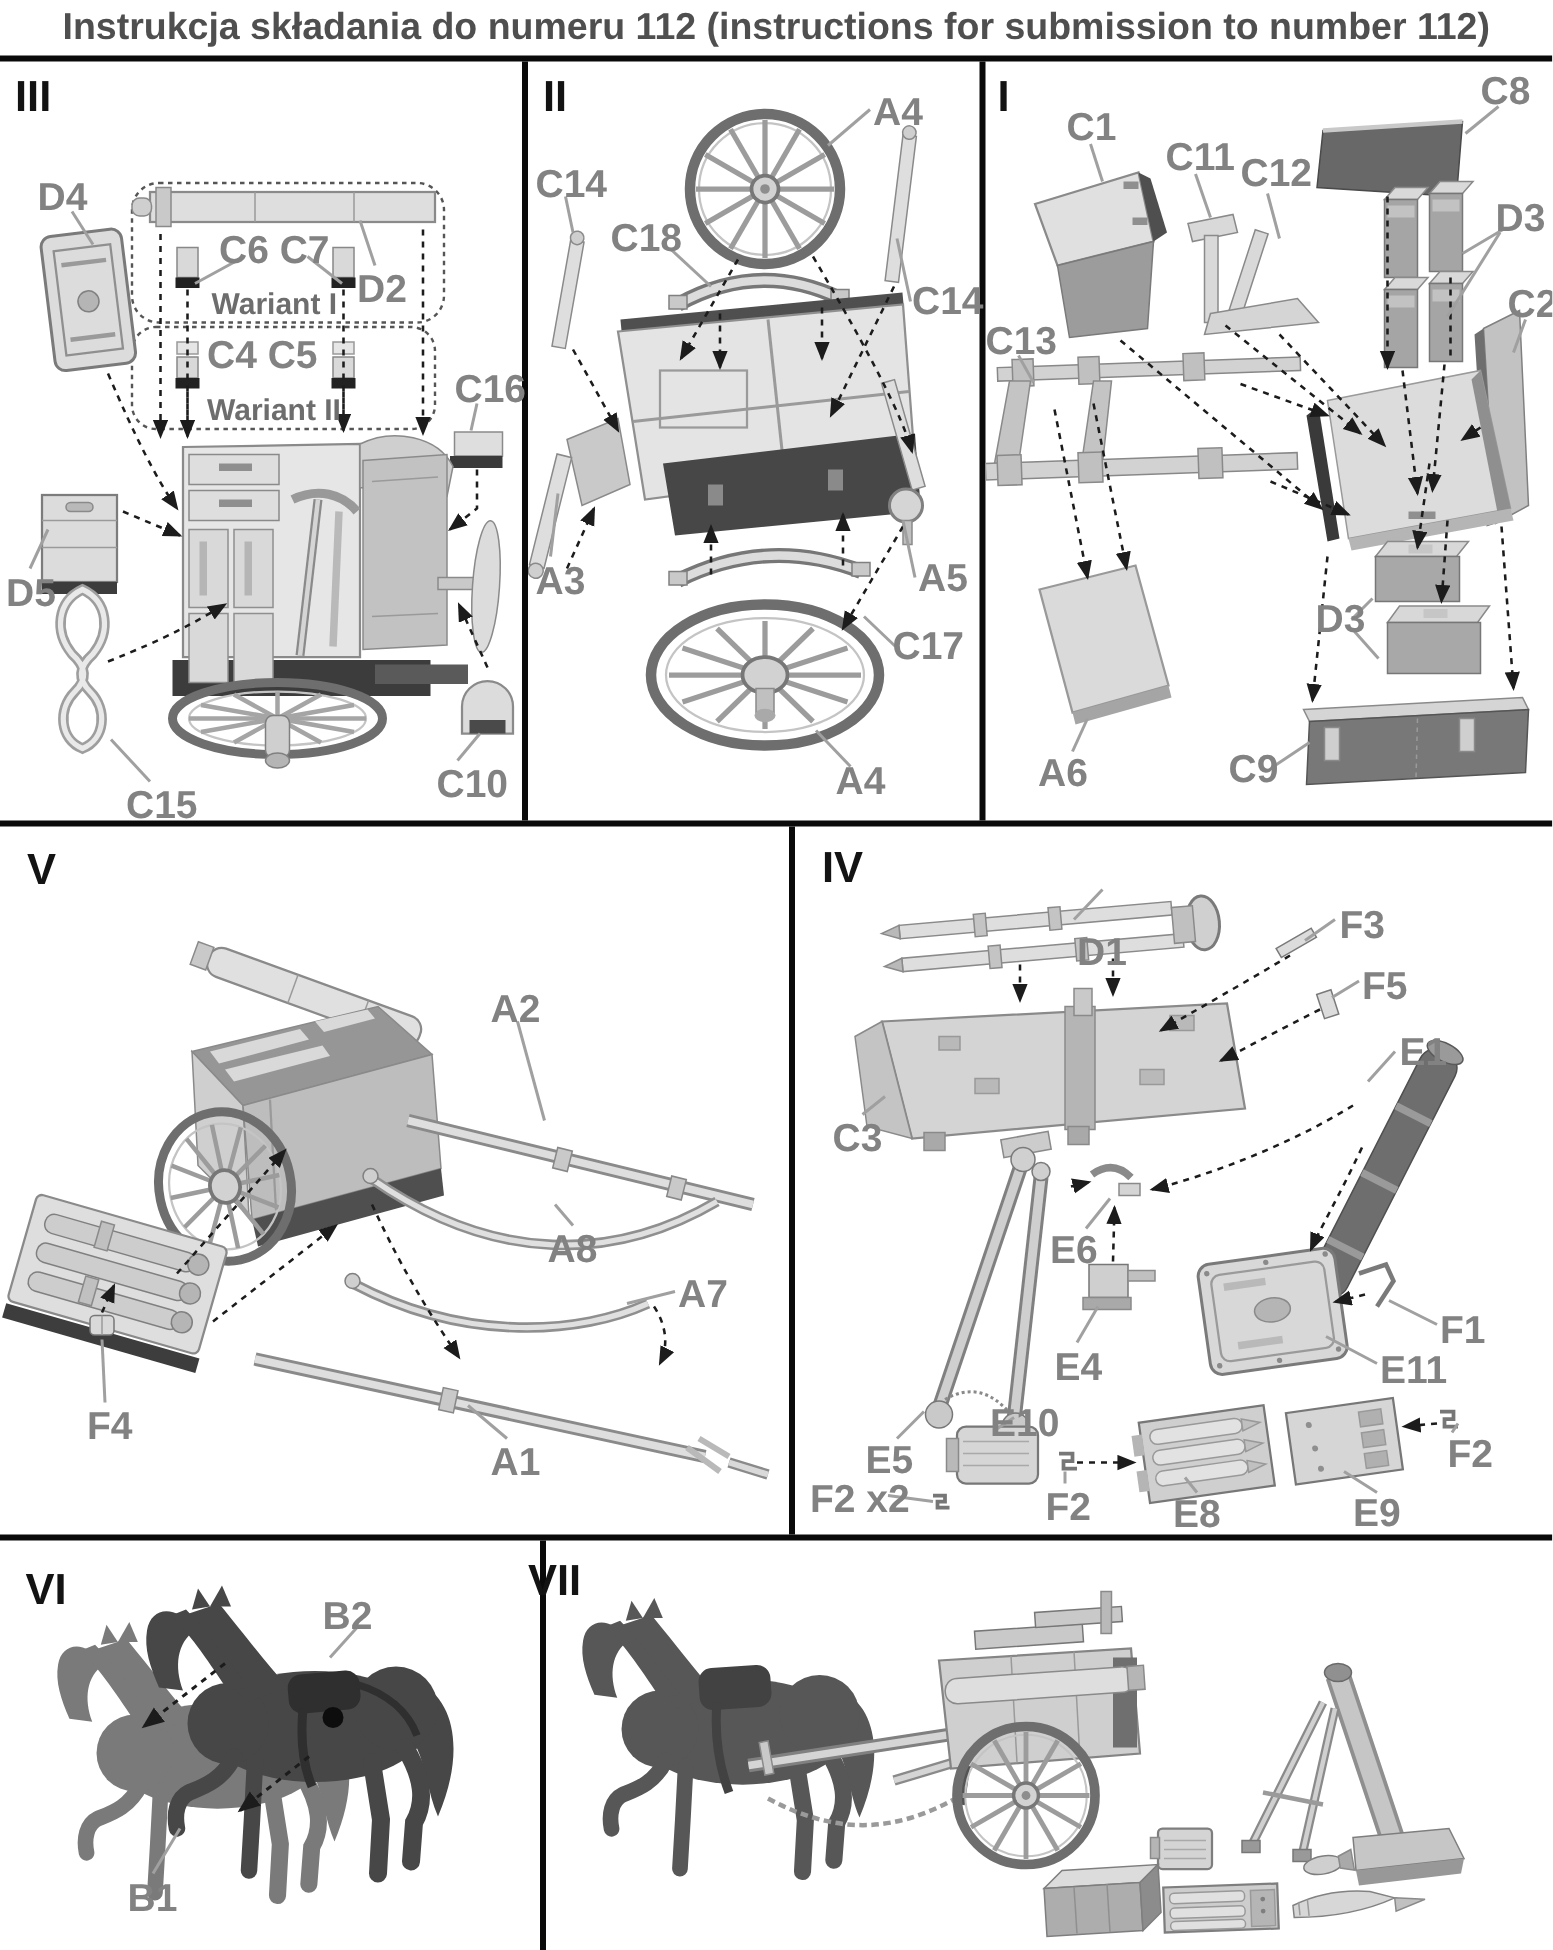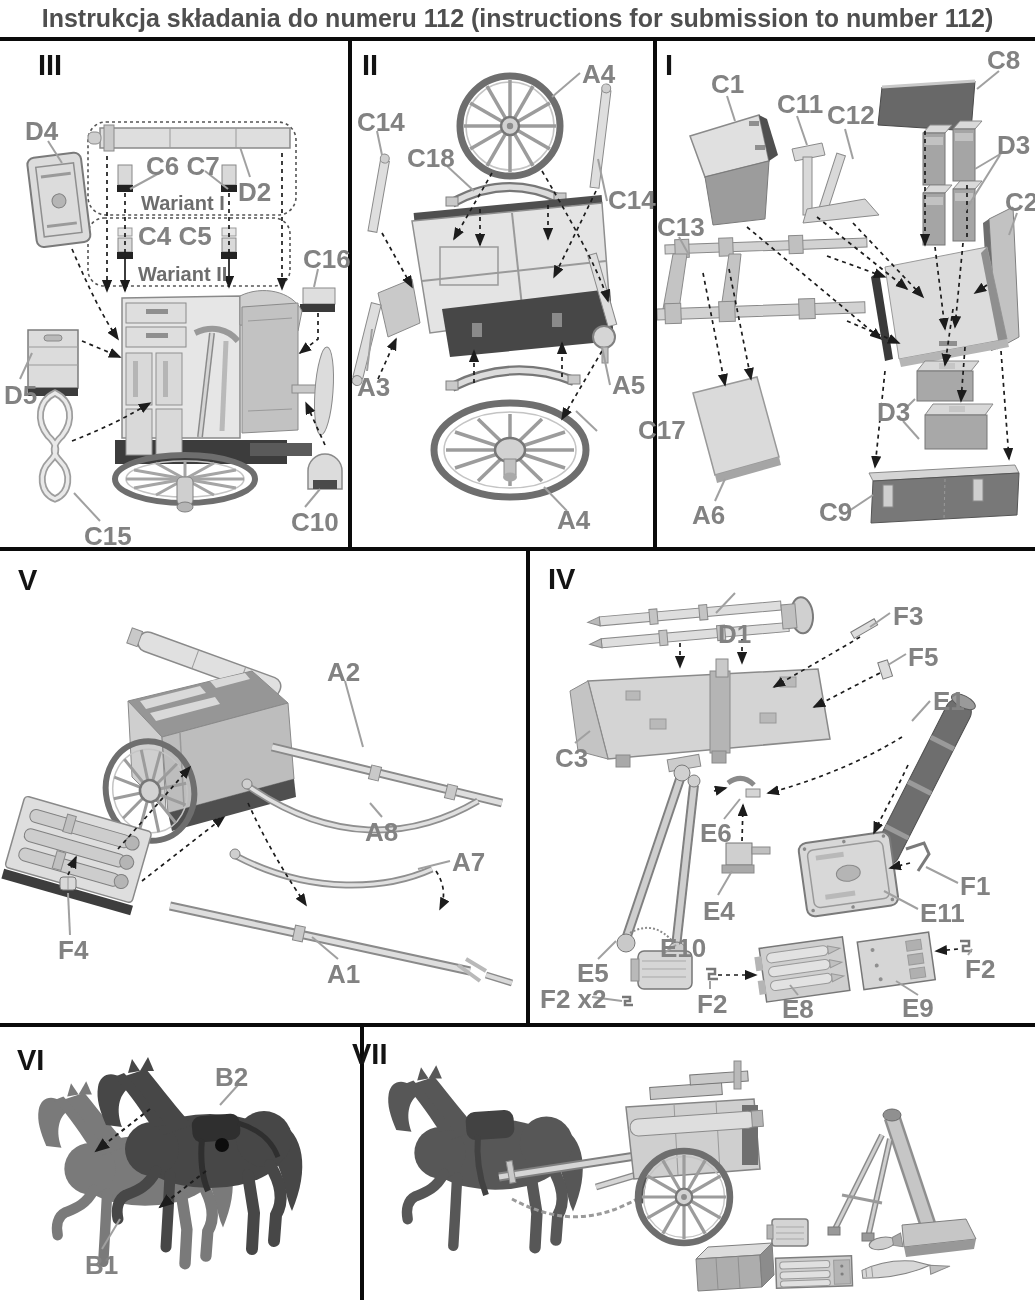--- a/index.html
+++ b/index.html
@@ -190,21 +190,21 @@
         <line x1="48" y1="100" x2="62" y2="122"></line>
         <line x1="163" y1="130" x2="130" y2="148"></line>
           <line x1="205" y1="130" x2="228" y2="148"></line>
         <line x1="250" y1="136" x2="240" y2="106"></line>
         <line x1="318" y1="228" x2="314" y2="246"></line>
         <line x1="20" y1="338" x2="32" y2="312"></line>
         <line x1="100" y1="480" x2="74" y2="452"></line>
         <line x1="305" y1="466" x2="320" y2="448"></line>
       </g>
     </svg>
-  <span class="plabel numeral" style="left: 10px; top: 10px; margin-left: 28px;">III</span>
+  <span class="plabel numeral" style="left: 10px; top: 10px;">III</span>
       <span class="plabel" style="left: 25px; top: 77px;">D4</span>
       <span class="plabel" style="left: 146px; top: 112px;">C6 C7</span>
       <span class="plabel" style="left: 238px; top: 138px;">D2</span>
       <span class="plabel variant" style="left: 141px; top: 152px;">Wariant I</span>
       <span class="plabel" style="left: 138px; top: 182px;">C4 C5</span>
       <span class="plabel variant" style="left: 138px; top: 223px;">Wariant II</span>
       <span class="plabel" style="left: 303px; top: 205px;">C16</span>
       <span class="plabel" style="left: 4px; top: 341px;">D5</span>
       <span class="plabel" style="left: 84px; top: 482px;">C15</span>
       <span class="plabel" style="left: 291px; top: 468px;">C10</span>
@@ -297,21 +297,21 @@
         <line x1="215" y1="470" x2="192" y2="446"></line>
       </g>
     </svg>
   <span class="plabel numeral" style="left: 10px; top: 10px;">II</span>
       <span class="plabel" style="left: 230px; top: 20px;">A4</span>
       <span class="plabel" style="left: 5px; top: 68px;">C14</span>
       <span class="plabel" style="left: 55px; top: 104px;">C18</span>
       <span class="plabel" style="left: 256px; top: 146px;">C14</span>
       <span class="plabel" style="left: 5px; top: 333px;">A3</span>
       <span class="plabel" style="left: 260px; top: 331px;">A5</span>
-      <span class="plabel" style="left: 243px; top: 376px; margin-left: 43px;">C17</span>
+      <span class="plabel" style="left: 243px; top: 376px;">C17</span>
       <span class="plabel" style="left: 205px; top: 466px;">A4</span>
     </div>
 
   <div class="panel" style="left:657px;top:41px;width:378px;height:506px">
     <svg width="378" height="506" viewBox="0 0 378 506">
       <g>
         <path d="M33,95 L102,74 L112,120 L48,136 Z" fill="#e0e0e0" stroke="#8a8a8a" stroke-width="1.5"></path>
         <path d="M48,136 L112,120 L108,178 L56,184 Z" fill="#9c9c9c" stroke="#7a7a7a"></path>
         <path d="M102,74 L112,120 L121,114 L110,78 Z" fill="#4f4f4f"></path>
         <rect x="92" y="80" width="10" height="5" fill="#8f8f8f"></rect>

